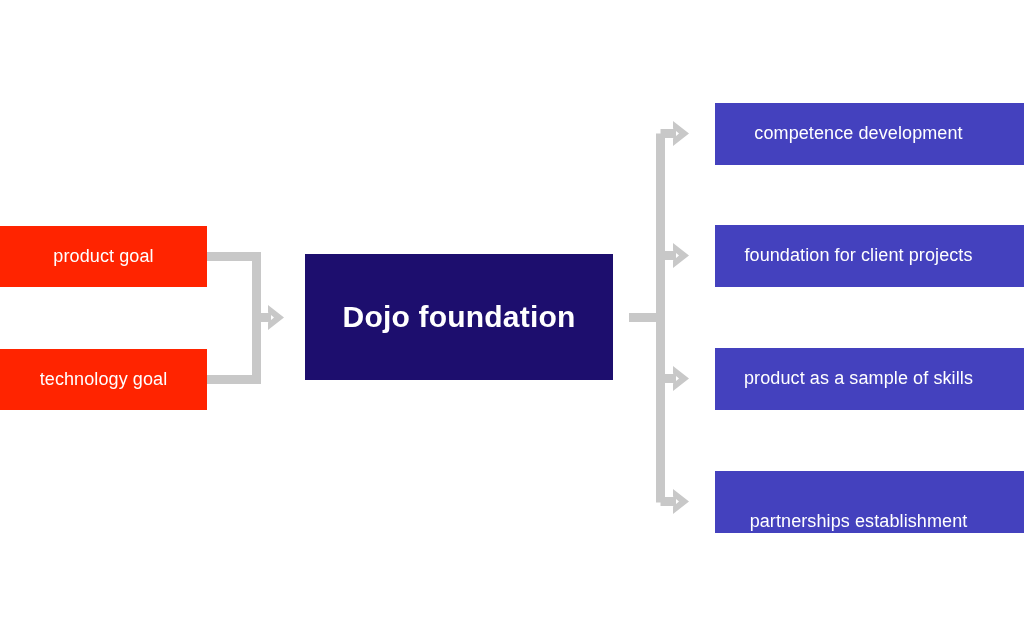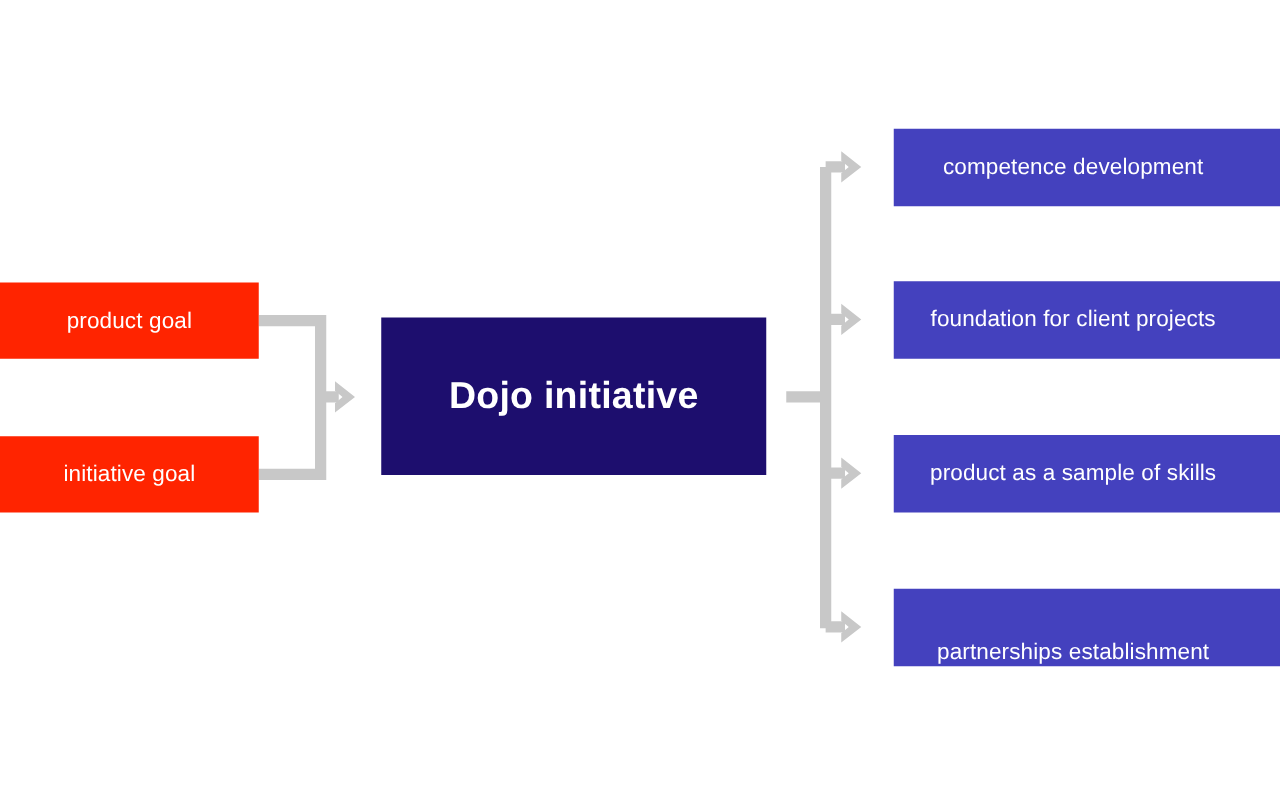--- a/index.html
+++ b/index.html
@@ -125,25 +125,25 @@
       <path class="conn-line" d="M 660.5 501.5 L 676 501.5"></path>
       <path class="conn-head" d="M 673 489 L 689 501.5 L 673 514 L 673 506.5 L 679 501.5 L 673 496.5 Z"></path>
     </g>
   </svg>
 
   <div class="node node-input" id="node-business-goal">
     <span>product goal</span>
   </div>
 
   <div class="node node-input" id="node-technology-goal">
-    <span>initiative goal</span>
+    <span>technology goal</span>
   </div>
 
   <div class="node" id="node-center">
-    <span>Dojo initiative</span>
+    <span>Dojo foundation</span>
   </div>
 
   <div class="node node-outcome" id="node-outcome-0">
     <span>competence development</span>
   </div>
 
   <div class="node node-outcome" id="node-outcome-1">
     <span>foundation for client projects</span>
   </div>
 

